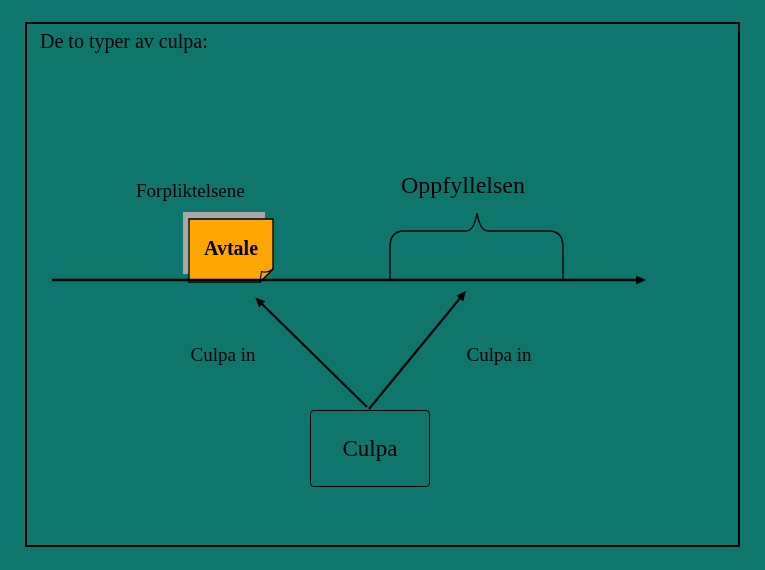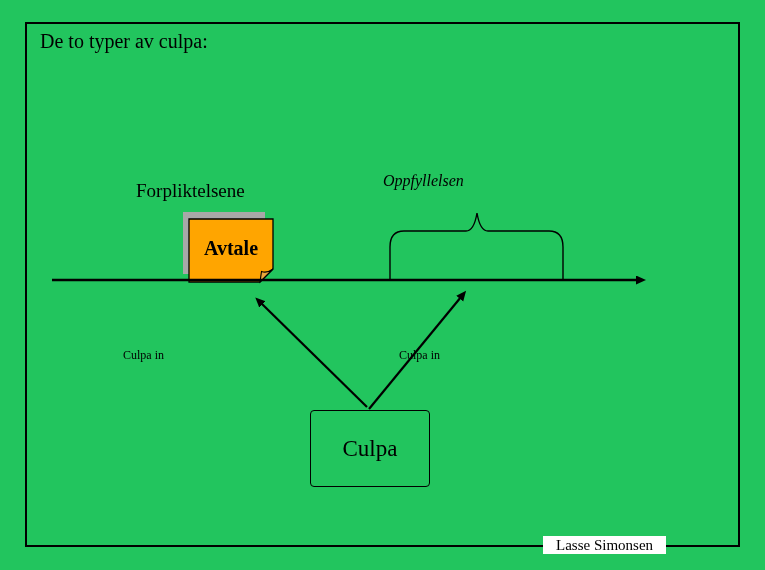--- a/index.html
+++ b/index.html
@@ -1,53 +1,53 @@
 <!DOCTYPE html>
 <html><head>
 <meta charset="utf-8">
 <style>
   html, body { margin: 0; padding: 0; background: #fff; }
   .slide {
     position: relative;
     width: 765px;
     height: 570px;
-    background: #22c55e;
+    background: #0f766e;
     color: #000;
     font-family: "Liberation Serif", "DejaVu Serif", serif;
     overflow: hidden;
   }
   .frame {
     position: absolute;
     left: 25px; top: 22px;
     width: 715px; height: 525px;
     border: 2px solid #000;
     box-sizing: border-box;
   }
   svg.overlay { position: absolute; left: 0; top: 0; }
   .title {
     position: absolute;
     left: 40px; top: 30px;
     font-size: 20px;
     white-space: nowrap;
   }
   .phase-label { position: absolute; width: 200px; text-align: left; white-space: nowrap; }
   .phase-left  { left: 136px; top: 180px; font-size: 19px; }
-  .phase-right { left: 383px; top: 172px; font-size: 16px; font-style: italic; }
+  .phase-right { left: 401px; top: 172px; font-size: 24px; }
   .note-label {
     position: absolute;
     left: 189px; top: 237px; width: 84px;
     text-align: center;
     font-size: 20px;
     font-weight: bold;
   }
   .vlabel {
     position: absolute;
     width: 200px;
-    text-align: left;
-    font-size: 12px;
+    text-align: center;
+    font-size: 19px;
     line-height: 22px;
   }
   .vlabel-left  { left: 123px; top: 344px; }
   .vlabel-right { left: 399px; top: 344px; }
   .culpa-box {
     position: absolute;
     left: 310px; top: 410px;
     width: 120px; height: 77px;
     box-sizing: border-box;
     border: 1.5px solid #000;
@@ -109,15 +109,14 @@
   </div>
 
   <div class="vlabel vlabel-right">
     <div>Culpa in</div>
   </div>
 
   <div class="culpa-box">
     <span>Culpa</span>
   </div>
 
-  <div class="footer">Lasse Simonsen</div>
 
 </div>
 
 </body></html>

